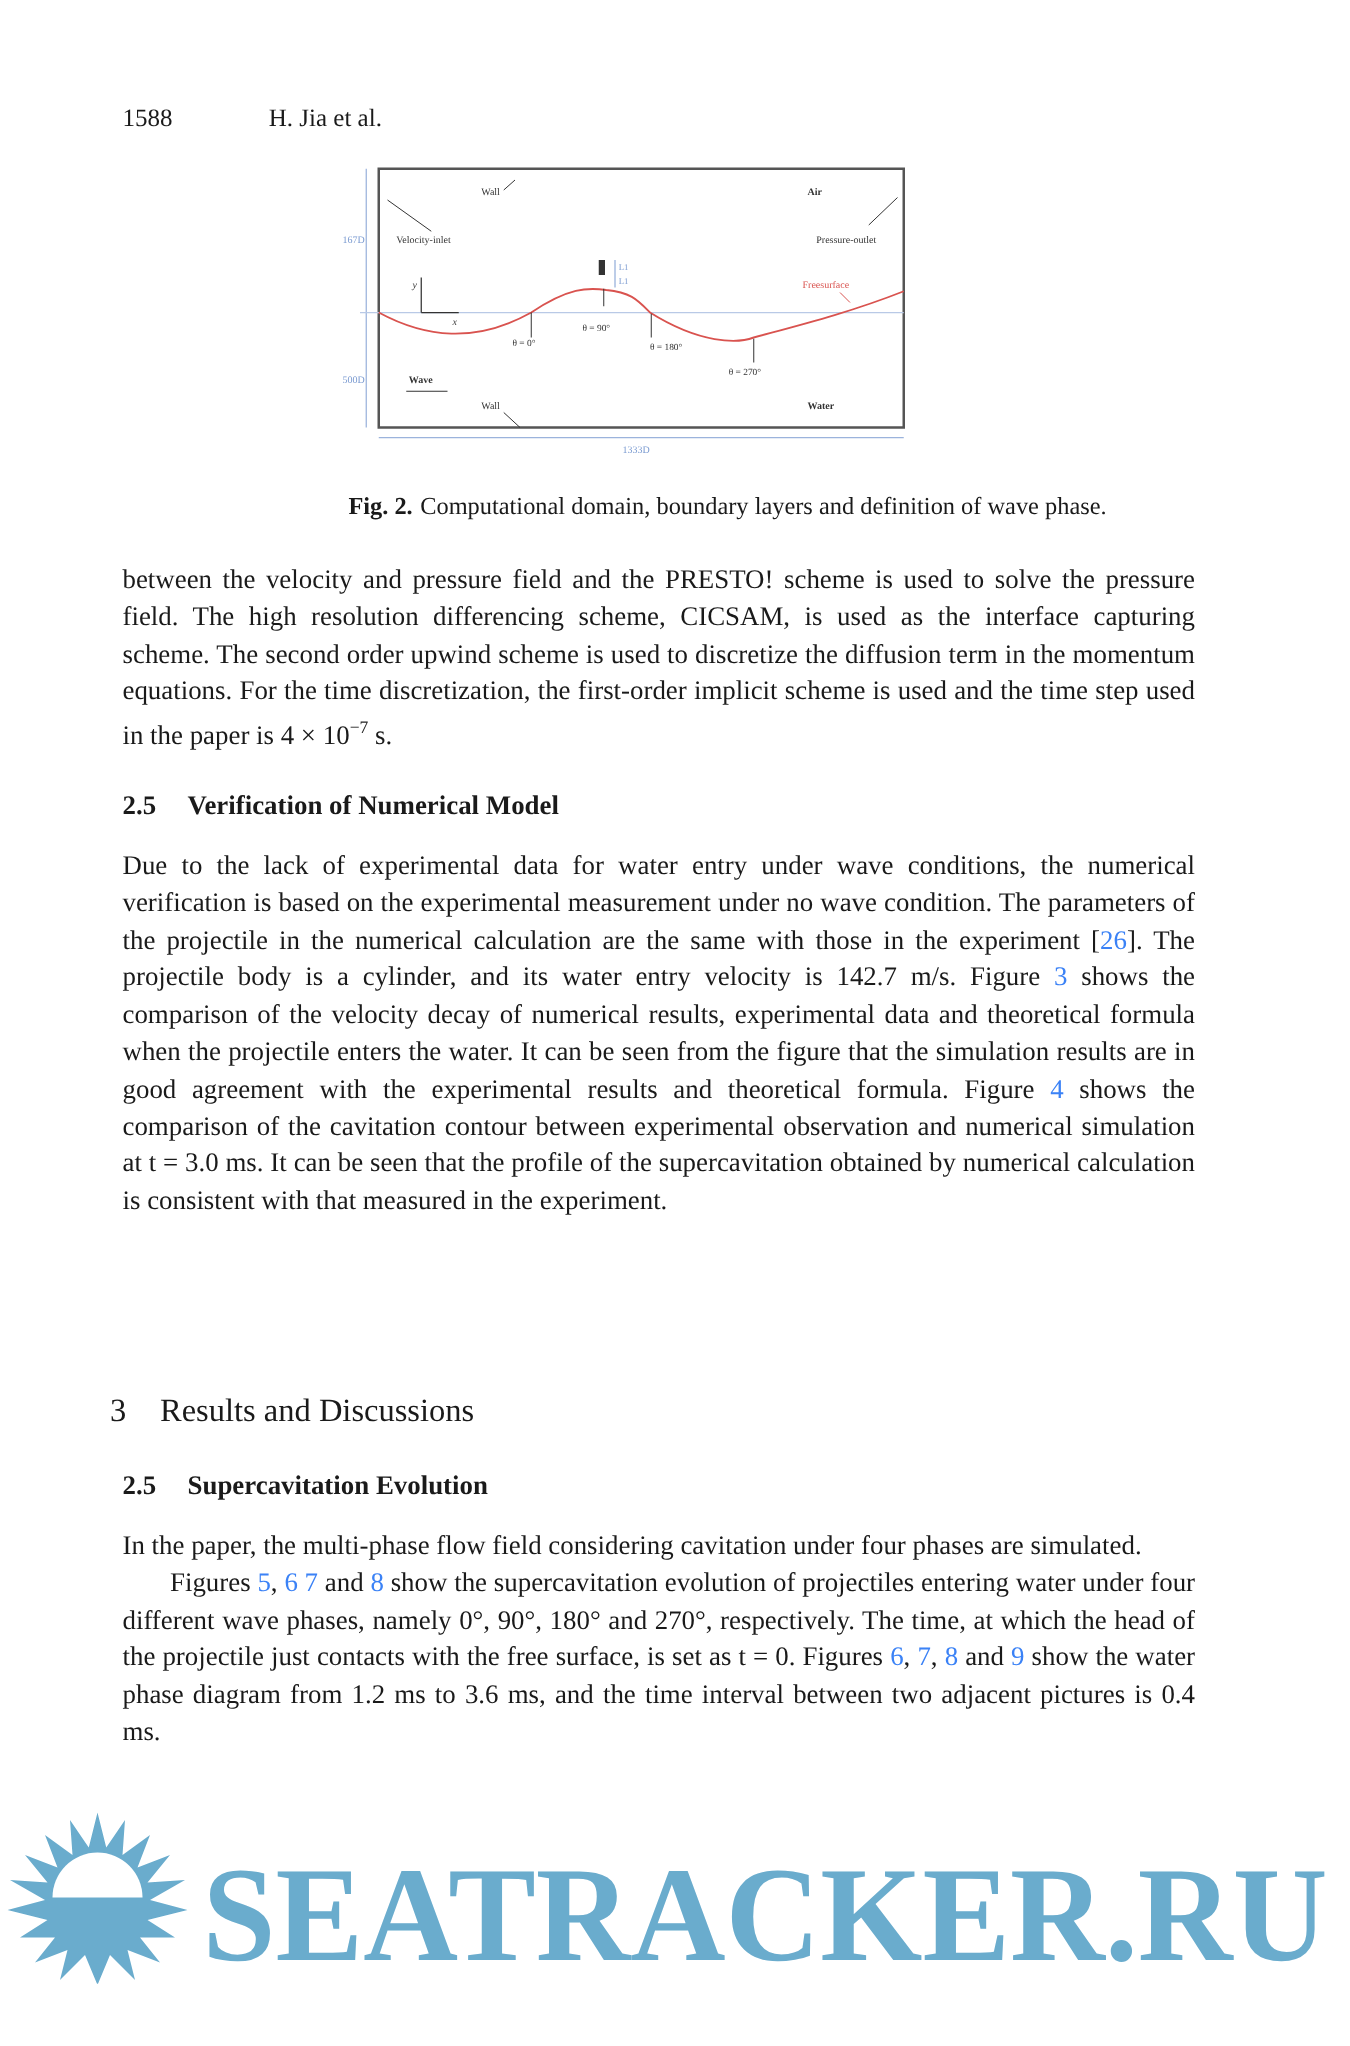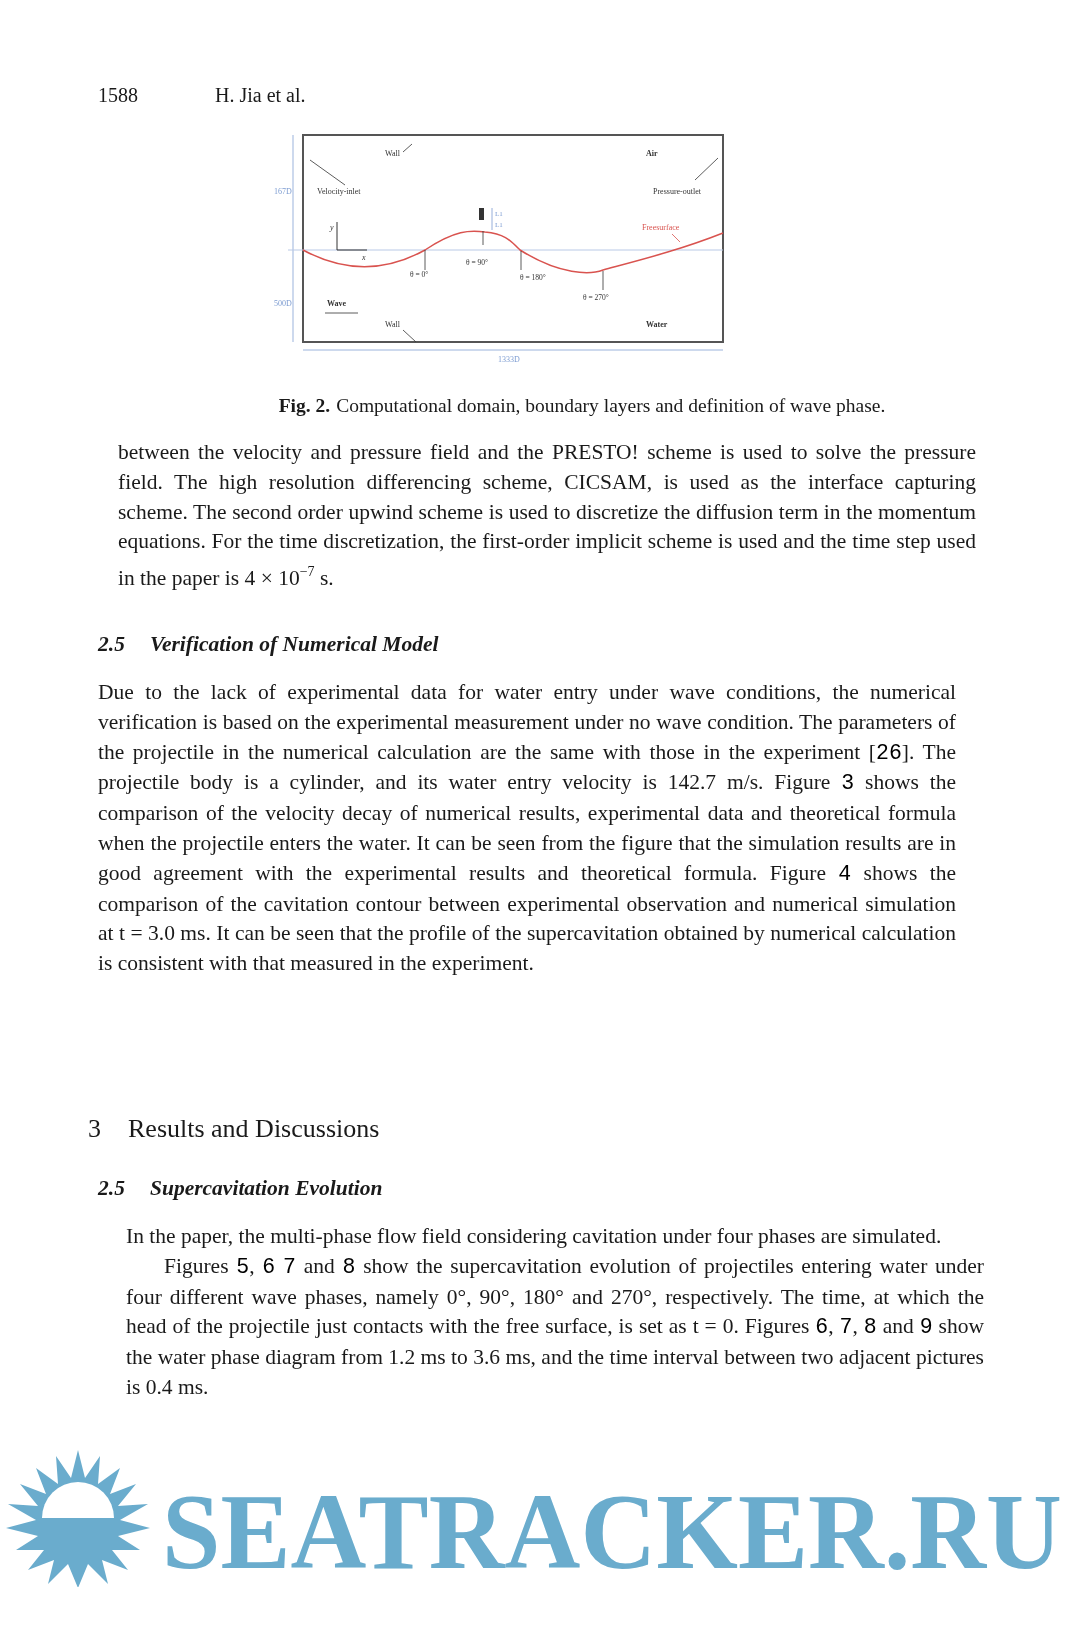--- a/index.html
+++ b/index.html
@@ -7,22 +7,22 @@
          font-family:"Liberation Serif","DejaVu Serif",serif; color:#1a1a1a; }
   .hdr { position:absolute; top:84px; left:98px; font-size:20px; }
   .hdr .pg { display:inline-block; width:112px; }
   .fig { position:absolute; left:270px; top:130px; width:500px; height:250px; }
   .fig svg { width:100%; height:100%; }
   .caption { position:absolute; top:395px; left:0; width:1080px; text-align:center; font-size:19.5px;margin-left:42px; }
   .caption b { font-weight:bold; margin-right:6px; }
   .body-text { position:absolute; left:98px; width:858px; font-size:21.5px; line-height:29.8px; text-align:justify; }
   .body-text p { margin:0; }
   .indent { text-indent:38px; }
-  .link { color:#000000;font-family:Liberation Mono, monospace; }
-  .h2 { position:absolute; left:98px; font-weight:bold; font-size:21.5px;font-style:italic; }
+  .link { color:#3b82f6; }
+  .h2 { position:absolute; left:98px; font-weight:bold; font-size:21.5px; }
   .h2 .num { display:inline-block; width:52px; }
   .h1 { position:absolute; left:88px; font-weight:normal; font-size:26px; }
   .h1 .num { display:inline-block; width:40px; }
   sup { font-size:14px; vertical-align:9px; }
   .wm { position:absolute; left:0; top:1450px; width:1080px; height:137px; }
 </style>
 </head>
 <body>
 
 <div class="hdr">
@@ -77,41 +77,41 @@
     <text x="115" y="197" font-size="8" fill="#333">Wall</text>
     <line x1="133" y1="200" x2="146" y2="212" stroke="#333" stroke-width="0.8"></line>
     <text x="376" y="197" font-size="8" font-weight="bold" fill="#333">Water</text>
   </svg>
 </div>
 
 <div class="caption">
   <b>Fig. 2.</b><span>Computational domain, boundary layers and definition of wave phase.</span>
 </div>
 
-<div class="body-text" style="top:438px;margin-left:20px;">
+<div class="body-text" style="top:449px;">
   <p><span>between the velocity and pressure field and the PRESTO! scheme is used to solve the pressure field. The high resolution differencing scheme, CICSAM, is used as the interface capturing scheme. The second order upwind scheme is used to discretize the diffusion term in the momentum equations. For the time discretization, the first-order implicit scheme is used and the time step used in the paper is 4 × 10</span><sup>−7</sup><span> s.</span></p>
 </div>
 
 <div class="h2" style="top:632px;">
   <span class="num">2.5</span><span>Verification of Numerical Model</span>
 </div>
 
 <div class="body-text" style="top:678px;">
   <p><span>Due to the lack of experimental data for water entry under wave conditions, the numerical verification is based on the experimental measurement under no wave condition. The parameters of the projectile in the numerical calculation are the same with those in the experiment [</span><span class="link">26</span><span>]. The projectile body is a cylinder, and its water entry velocity is 142.7 m/s. Figure </span><span class="link">3</span><span> shows the comparison of the velocity decay of numerical results, experimental data and theoretical formula when the projectile enters the water. It can be seen from the figure that the simulation results are in good agreement with the experimental results and theoretical formula. Figure </span><span class="link">4</span><span> shows the comparison of the cavitation contour between experimental observation and numerical simulation at t = 3.0 ms. It can be seen that the profile of the supercavitation obtained by numerical calculation is consistent with that measured in the experiment.</span></p>
 </div>
 
 <div class="h1" style="top:1114px;">
   <span class="num">3</span><span>Results and Discussions</span>
 </div>
 
 <div class="h2" style="top:1176px;">
   <span class="num">2.5</span><span>Supercavitation Evolution</span>
 </div>
 
-<div class="body-text" style="top:1222px;margin-left:28px;">
+<div class="body-text" style="top:1222px;">
   <p>In the paper, the multi-phase flow field considering cavitation under four phases are simulated.</p>
   <p class="indent"><span>Figures </span><span class="link">5</span><span>, </span><span class="link">6</span><span> </span><span class="link">7</span><span> and </span><span class="link">8</span><span> show the supercavitation evolution of projectiles entering water under four different wave phases, namely 0°, 90°, 180° and 270°, respectively. The time, at which the head of the projectile just contacts with the free surface, is set as t = 0. Figures </span><span class="link">6</span><span>, </span><span class="link">7</span><span>, </span><span class="link">8</span><span> and </span><span class="link">9</span><span> show the water phase diagram from 1.2 ms to 3.6 ms, and the time interval between two adjacent pictures is 0.4 ms.</span></p>
 </div>
 
 <div class="wm">
   <svg viewBox="0 0 1080 137" width="1080" height="137" xmlns="http://www.w3.org/2000/svg">
     <g transform="translate(78,68)">
       <polygon fill="#6aaccd" points="0,-68 7,-40 22,-62 20,-34 42,-50 32,-24 58,-34 40,-12 70,-14 42,2 72,10 40,18 62,32 34,32 50,52 24,42 30,66 10,46 0,70 -10,46 -30,66 -24,42 -50,52 -34,32 -62,32 -40,18 -72,10 -42,2 -70,-14 -40,-12 -58,-34 -32,-24 -42,-50 -20,-34 -22,-62 -7,-40"></polygon>
       <path d="M-36,0 A36,36 0 0 1 36,0 Z" fill="#fff"></path>
     </g>

